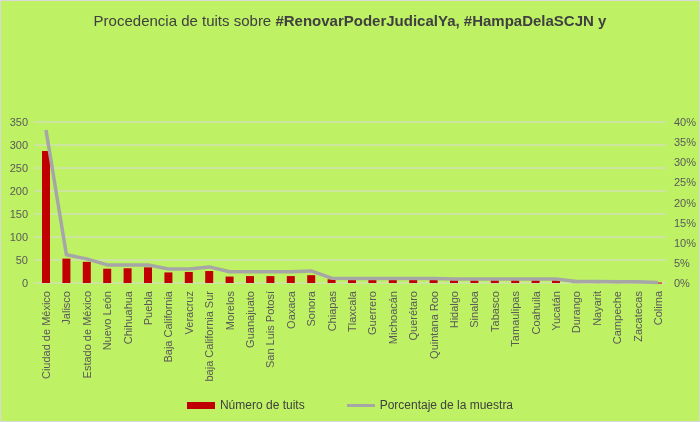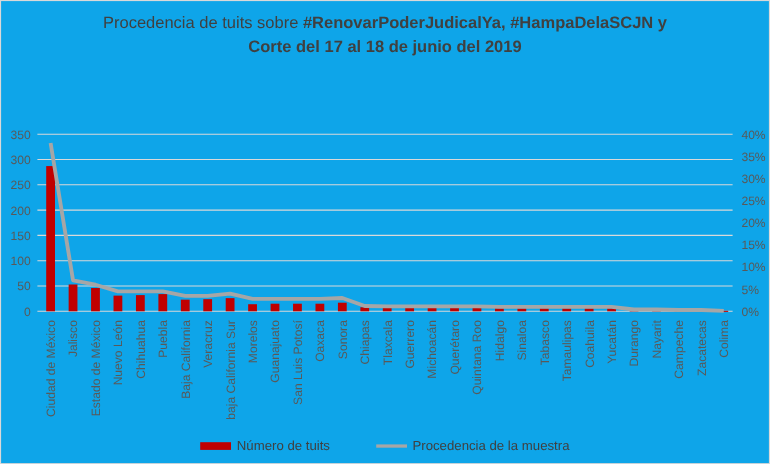--- a/index.html
+++ b/index.html
@@ -1,21 +1,21 @@
 <!DOCTYPE html>
 <html><head>
 <meta charset="utf-8">
 <style>
   * { margin: 0; padding: 0; box-sizing: border-box; }
   html, body { background: #ffffff; }
   .page {
     position: relative;
     width: 700px;
     height: 422px;
-    background: #0ea5e9;
+    background: #bef264;
     border: 1px solid #d9d9d9;
     font-family: "Liberation Sans", "DejaVu Sans", sans-serif;
     overflow: hidden;
   }
   .title-block {
     position: absolute;
     top: 9px;
     left: 0;
     right: 0;
     text-align: center;
@@ -58,21 +58,20 @@
     margin-right: 5px;
   }
 </style>
 </head>
 <body>
 
 <div class="page">
 
   <div class="title-block" style="color: rgb(64, 64, 64);">
     <div class="title-line"><span>Procedencia de tuits sobre </span><span class="title-bold">#RenovarPoderJudicalYa, #HampaDelaSCJN y</span></div>
-    <div class="title-line title-bold">Corte del 17 al 18 de junio del 2019</div>
   </div>
 
   <svg id="chart" viewBox="0 0 700 422" xmlns="http://www.w3.org/2000/svg">
       <line x1="33" x2="665" y1="282" y2="282" stroke="#d9d9d9" stroke-width="1"></line>
       <text x="27" y="286" text-anchor="end" font-size="11" fill="#595959">0</text>
       <line x1="33" x2="665" y1="259" y2="259" stroke="#d9d9d9" stroke-width="1"></line>
       <text x="27" y="263" text-anchor="end" font-size="11" fill="#595959">50</text>
       <line x1="33" x2="665" y1="236" y2="236" stroke="#d9d9d9" stroke-width="1"></line>
       <text x="27" y="240" text-anchor="end" font-size="11" fill="#595959">100</text>
       <line x1="33" x2="665" y1="213" y2="213" stroke="#d9d9d9" stroke-width="1"></line>
@@ -159,17 +158,17 @@
       <text x="661" y="290" text-anchor="end" font-size="11" fill="#595959" transform="rotate(-90 661 290)">Colima</text>
     </svg>
 
   <div class="legend">
     <div class="legend-item">
       <span class="swatch-bar" style="background: rgb(192, 0, 0);"></span>
       <span>Número de tuits</span>
     </div>
     <div class="legend-item">
       <span class="swatch-line" style="background: rgb(166, 166, 166);"></span>
-      <span>Procedencia de la muestra</span>
+      <span>Porcentaje de la muestra</span>
     </div>
   </div>
 
 </div>
 
 </body></html>

